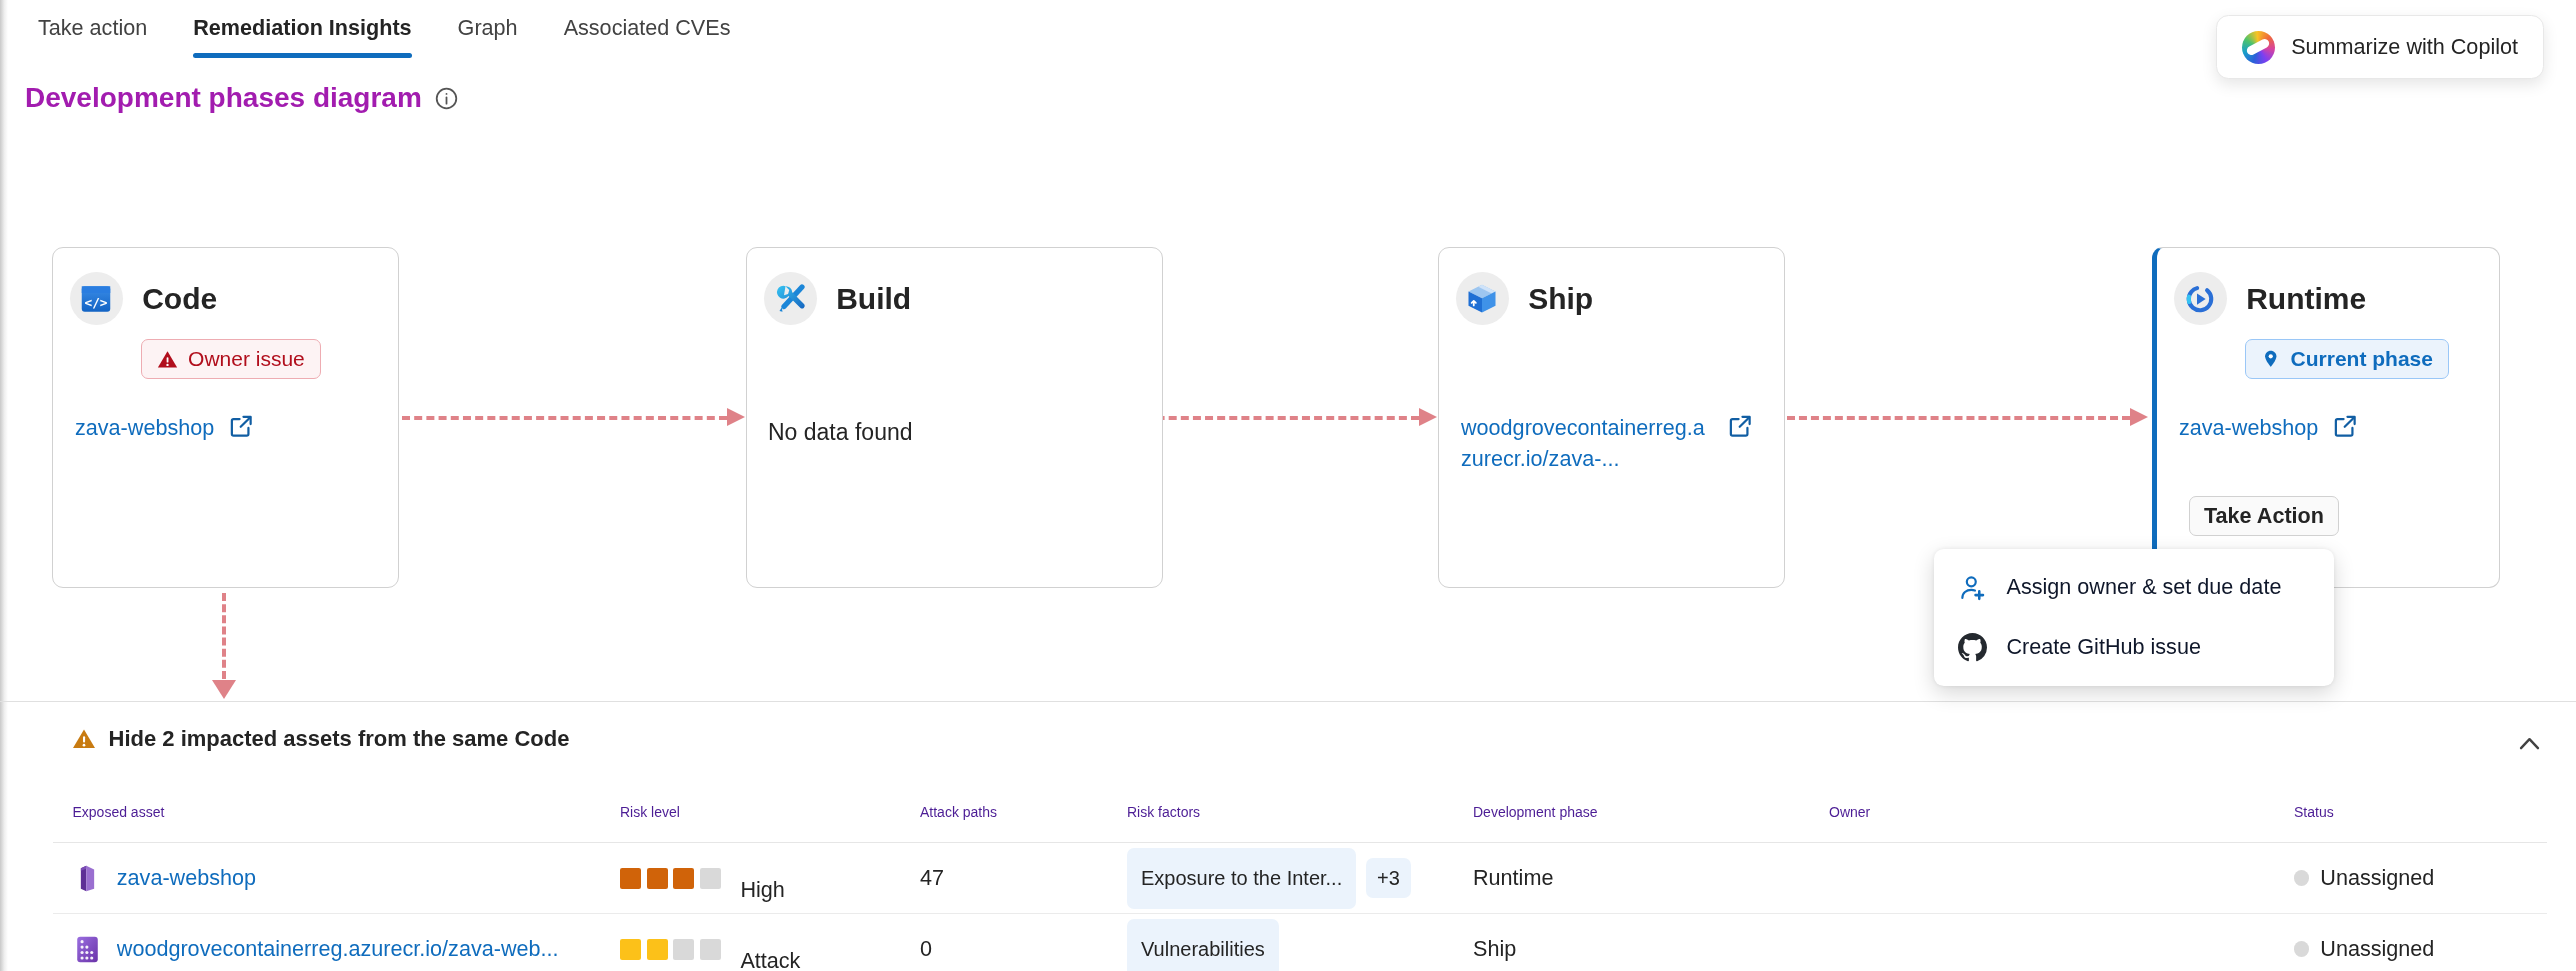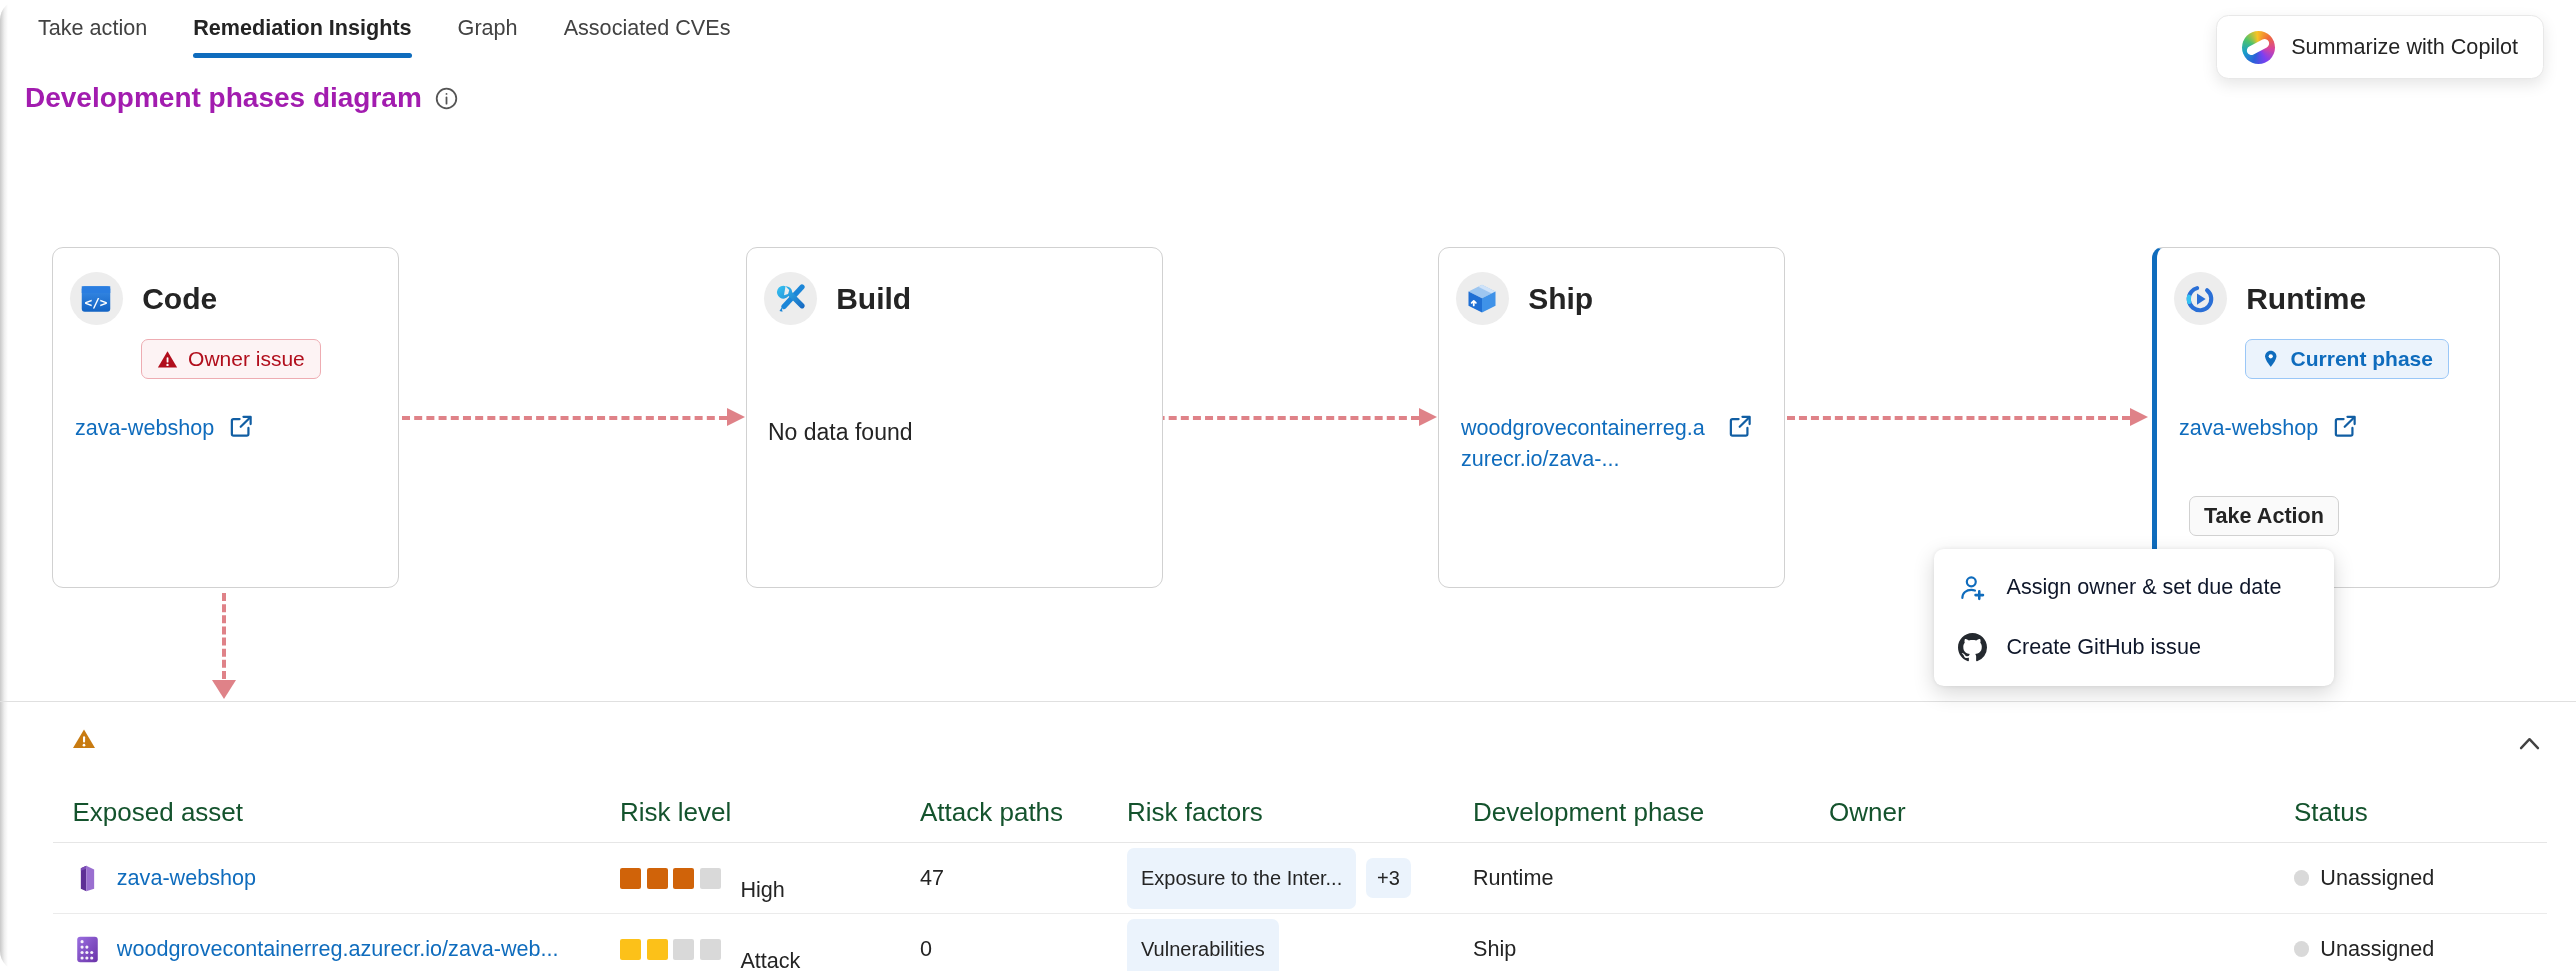--- a/index.html
+++ b/index.html
@@ -1,17 +1,17 @@
 <!DOCTYPE html>
 <html style="font-size:11px"><head>
 <meta charset="utf-8">
 <style>
   html,body{margin:0;padding:0;background:#fff;}
   .page{position:relative;width:2576px;height:971px;background:#fff;overflow:hidden;
-        font-family:"Liberation Sans","DejaVu Sans",sans-serif;color:#242424;border-radius:20px;}
+        font-family:"Liberation Sans","DejaVu Sans",sans-serif;color:#242424;}
   .edge-shadow{position:absolute;left:0;top:0;bottom:0;width:8.4px;
         background:linear-gradient(to right,#c9c9c9,#efefef 55%,#ffffff);}
 
   
   .tabbar{position:absolute;left:38px;top:15.3px;display:flex;align-items:flex-start;}
   .tab{position:relative;font-size:21.6px;color:#424242;margin-right:46px;padding-bottom:16.7px;cursor:pointer;white-space:nowrap;}
   .tab.active{color:#242424;font-weight:700;}
   .tab .underline{position:absolute;left:0;right:0;bottom:0;height:4.9px;border-radius:2.8px;background:#0f6cbd;}
 
   .copilot-btn{position:absolute;right:32px;top:15.3px;height:64px;display:flex;align-items:center;gap:16.7px;
@@ -61,21 +61,21 @@
   .menu{position:absolute;left:1934px;top:549px;width:400px;background:#fff;border-radius:9.8px;z-index:6;padding:8.4px 0;
         box-shadow:0 7px 21px rgba(0,0,0,.16),0 0 4.2px rgba(0,0,0,.07);}
   .menu-item{display:flex;align-items:center;gap:19.5px;height:60px;padding:0 24px;font-size:21.6px;color:#0f172a;cursor:pointer;}
 
   
   .assets{position:absolute;left:0;top:701px;width:2576px;border-top:1.4px solid #e0e0e0;box-sizing:border-box;}
   .assets-head{display:flex;align-items:center;gap:12.5px;margin:21px 0 0 72px;height:31px;font-size:22px;font-weight:600;color:#242424;cursor:pointer;width:max-content;}
   .collapse-btn{position:absolute;right:29px;top:25px;background:none;border:none;cursor:pointer;padding:2.8px;}
   .table{margin:28px 29px 0 53px;}
   .t-row{display:grid;grid-template-columns:567px 300px 207px 346px 356px 465px auto;align-items:center;}
-  .t-head{height:60px;font-size:26px;color:#14532d;border-bottom:1.4px solid #e6e6e6;}
+  .t-head{height:60px;font-size:14px;color:#4c1d95;border-bottom:1.4px solid #e6e6e6;}
   .t-head > div{padding-right:7px;}
   .t-body-row{height:70px;border-bottom:1.4px solid #ebebeb;font-size:21.6px;color:#242424;}
   .c1{display:flex;align-items:center;gap:15.3px;padding-left:19.5px;min-width:0;}
   .c1 .asset-link{white-space:nowrap;overflow:hidden;text-overflow:ellipsis;}
   .t-head .c1{padding-left:19.5px;}
   .risk-cell{display:flex;align-items:center;gap:5.6px;}
   .sq{width:21px;height:21px;border-radius:2.1px;background:#d9d9d9;flex:0 0 auto;}
   .sq.hi{background:#d06309;}
   .sq.med{background:#fcc119;}
   .risk-label{margin-left:14px;margin-top:24px;}
@@ -263,20 +263,21 @@
     </div>
   </div>
 
   <div class="assets">
     <div class="assets-head">
       <svg width="24" height="24" viewBox="0 0 24 24">
         <path d="M12 2.5 L23 21 H1 Z" fill="#c87b11"></path>
           <rect x="11" y="9.3" width="2.1" height="6.2" rx="1" fill="#fff"></rect>
           <circle cx="12" cy="18.2" r="1.35" fill="#fff"></circle>
       </svg>
+      <span>Hide 2 impacted assets from the same Code</span>
     </div>
     <button class="collapse-btn">
       <svg width="29" height="29" viewBox="0 0 24 24" fill="none" stroke="#424242" stroke-width="2" stroke-linecap="round" stroke-linejoin="round">
         <path d="M5 15 L12 7.6 L19 15"></path>
       </svg>
     </button>
 
     <div class="table">
 
       <div class="t-row t-head">

